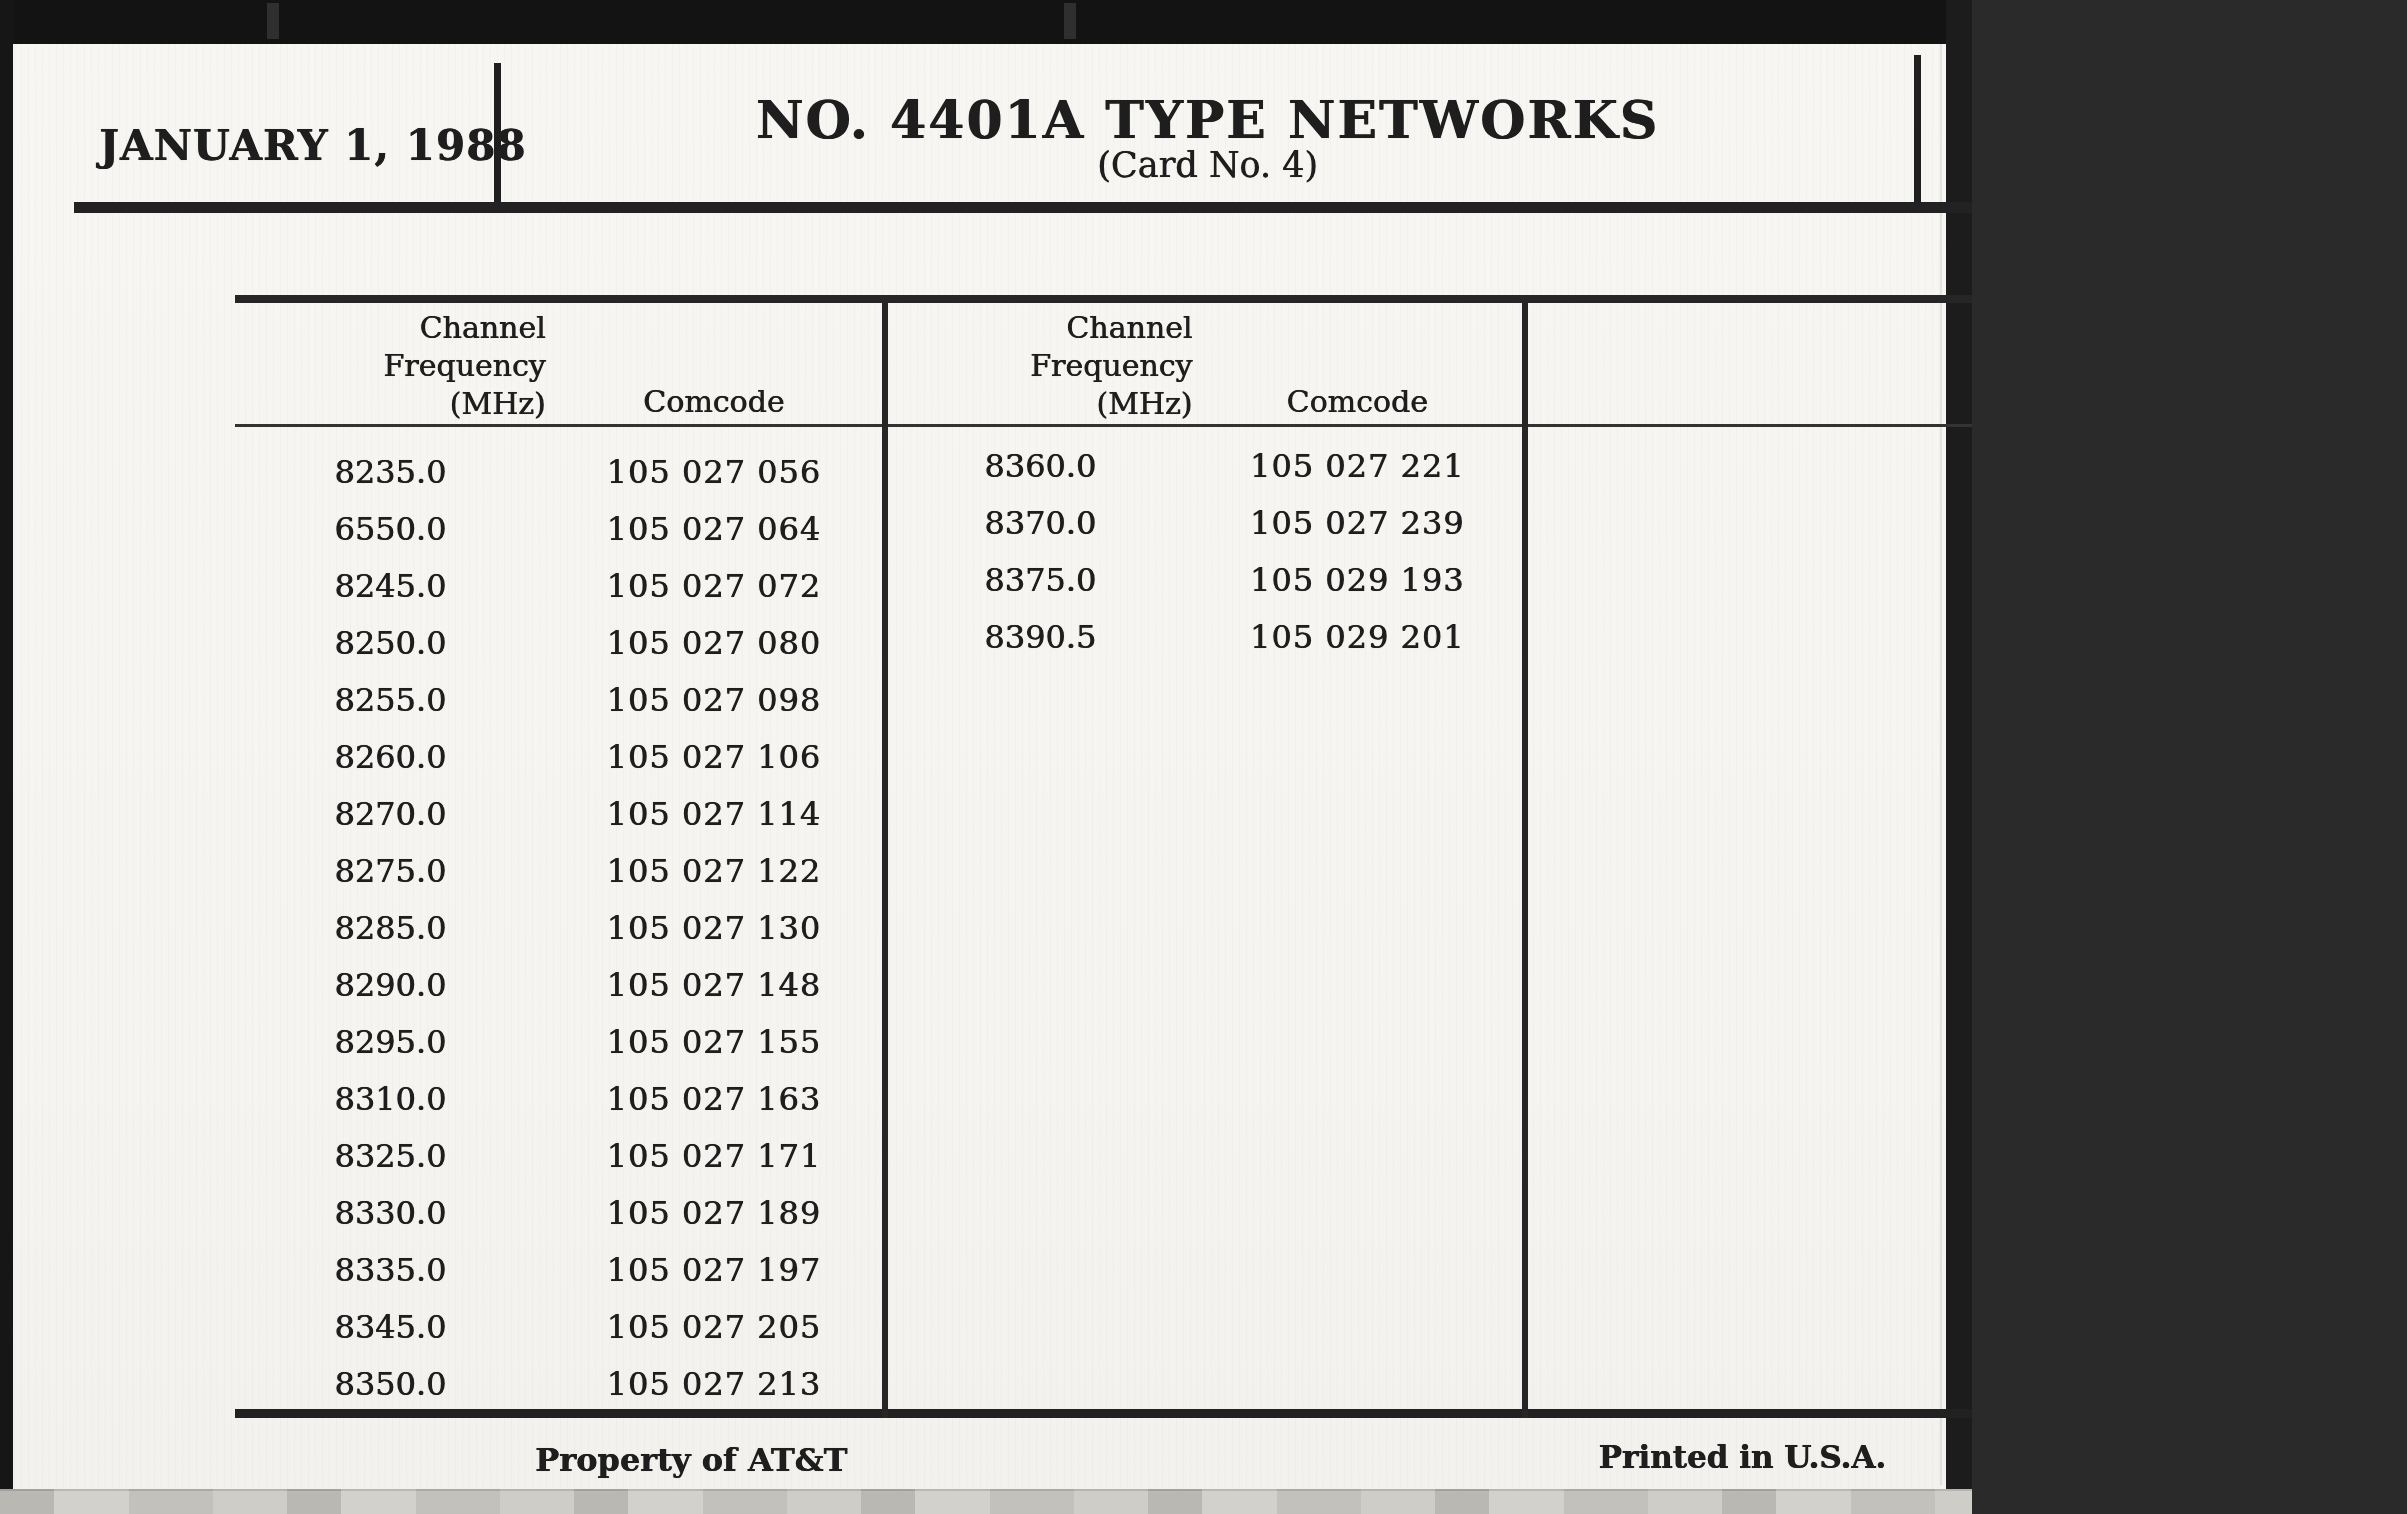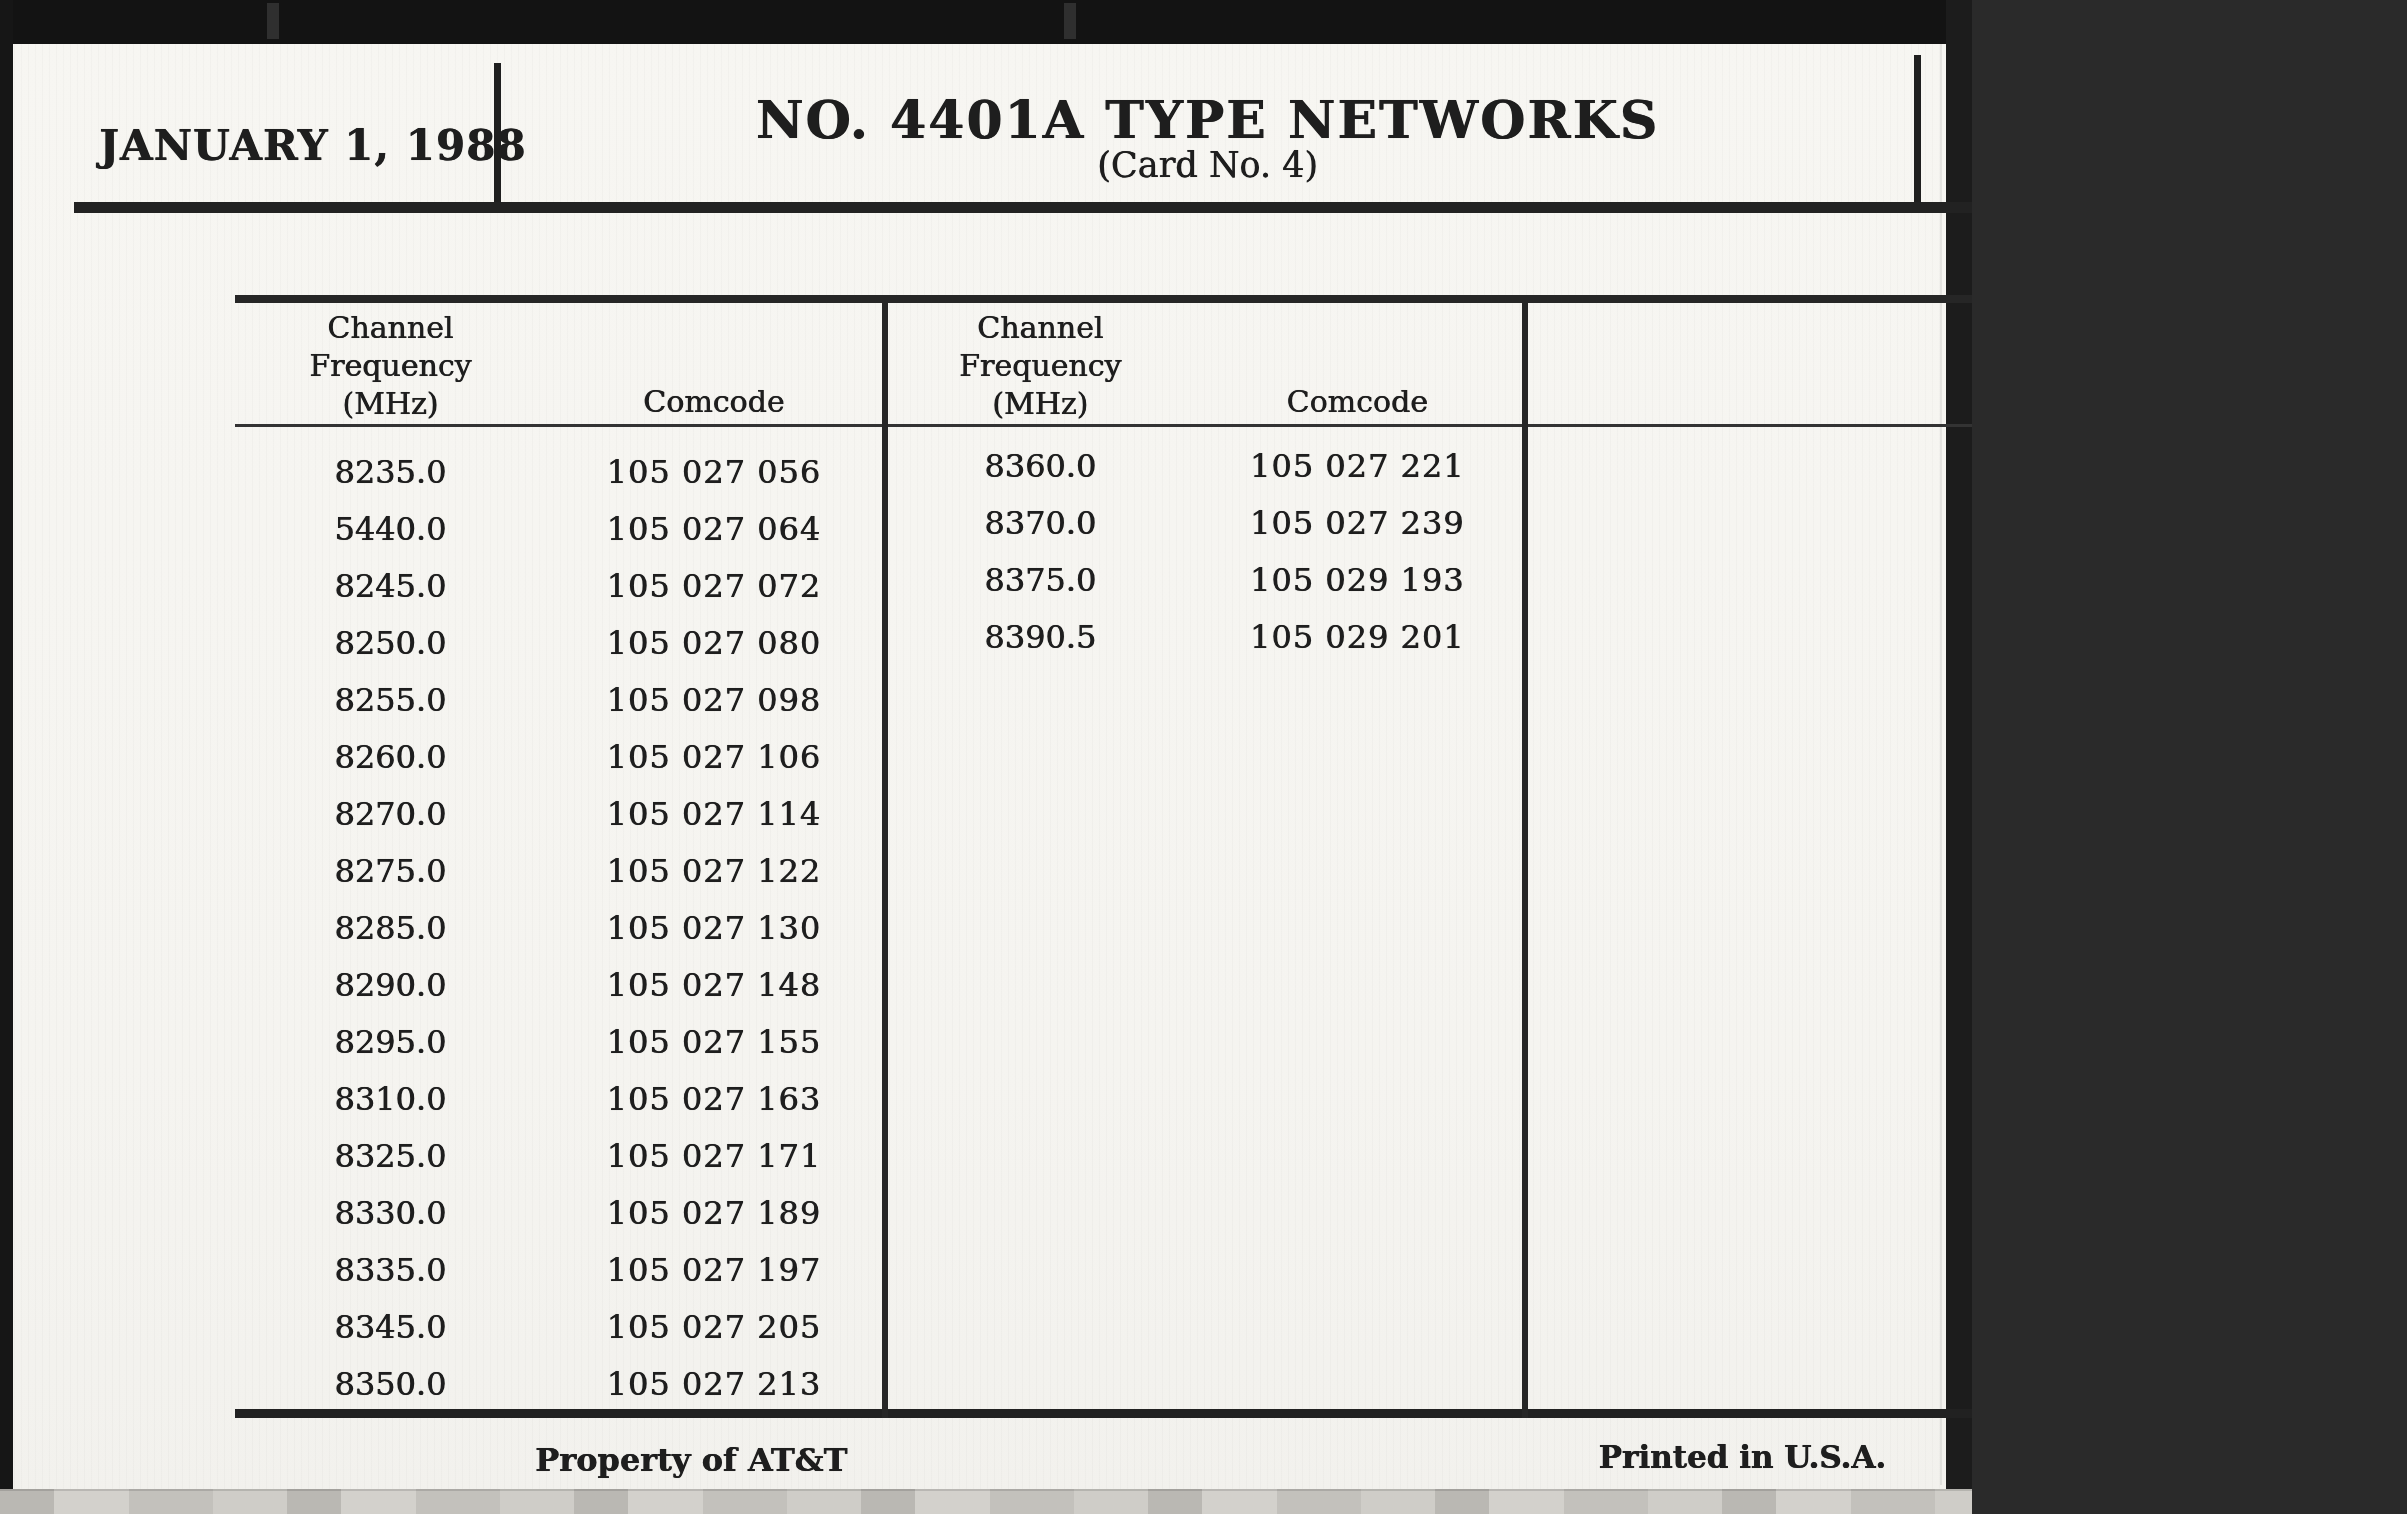--- a/index.html
+++ b/index.html
@@ -40,21 +40,21 @@
   .t-top      { position:absolute; left:235px; top:295px;  width:1969px; height:8px; background:#262626; }
   .t-headline { position:absolute; left:235px; top:424px;  width:1969px; height:3px; background:#333; }
   .t-bottom   { position:absolute; left:235px; top:1409px; width:1973px; height:9px; background:#212121; }
   .t-vdiv     { position:absolute; top:295px; width:6px; height:1123px; background:#262626; }
   .t-vdiv1 { left:882px; } .t-vdiv2 { left:1522px; }
 
   
   .ghead { position:absolute; top:309px; height:113px; display:flex; align-items:flex-end; }
   .ghead-1 { left:235px; width:647px; }
   .ghead-2 { left:888px; width:634px; }
-  .h-freq { width:48%; align-self:flex-start; text-align:center; white-space:pre-line;
+  .h-freq { width:48%; align-self:flex-start; text-align:right; white-space:pre-line;
             font-size:30px; line-height:38px; }
   .h-com  { width:52%; text-align:center; font-size:30px; line-height:36px; padding-bottom:2px; }
 
   
   .rows { position:absolute; width:647px;margin-top:15px; }
   .rows-1 { left:235px; top:428px; }
   .rows-2 { left:888px; top:422px; width:634px; }
   .trow { height:57px; display:flex; align-items:center; }
   .cell { font-size:32px; }
   .cell-freq { width:48%; text-align:center; }
@@ -107,21 +107,21 @@
 (MHz)</div>
     <div class="h-com ink">Comcode</div>
   </div>
 
   <div class="rows rows-1">
       <div class="trow">
         <span class="cell cell-freq ink">8235.0</span>
         <span class="cell cell-com ink">105 027 056</span>
       </div>
       <div class="trow">
-        <span class="cell cell-freq ink">5440.0</span>
+        <span class="cell cell-freq ink">6550.0</span>
         <span class="cell cell-com ink">105 027 064</span>
       </div>
       <div class="trow">
         <span class="cell cell-freq ink">8245.0</span>
         <span class="cell cell-com ink">105 027 072</span>
       </div>
       <div class="trow">
         <span class="cell cell-freq ink">8250.0</span>
         <span class="cell cell-com ink">105 027 080</span>
       </div>

